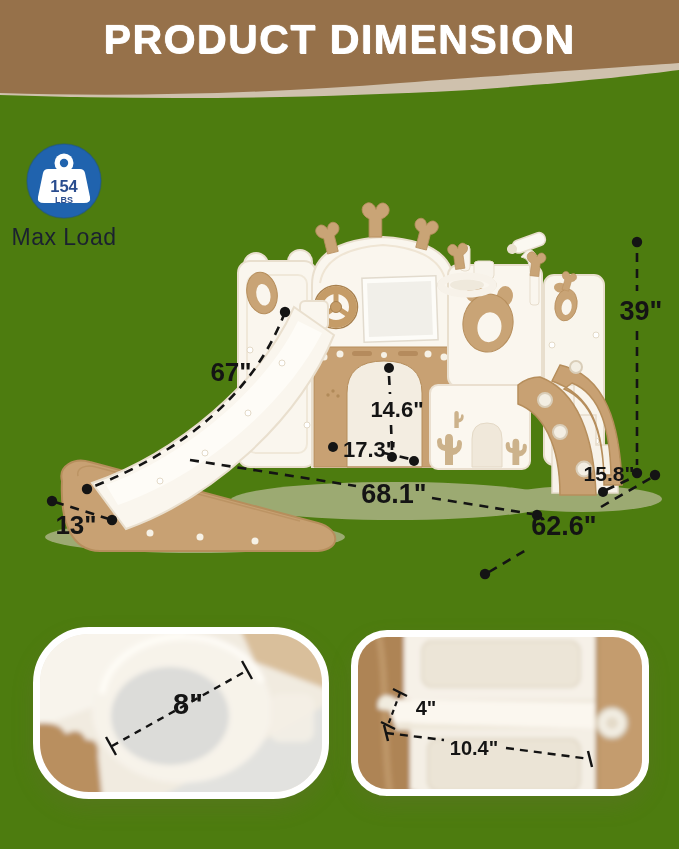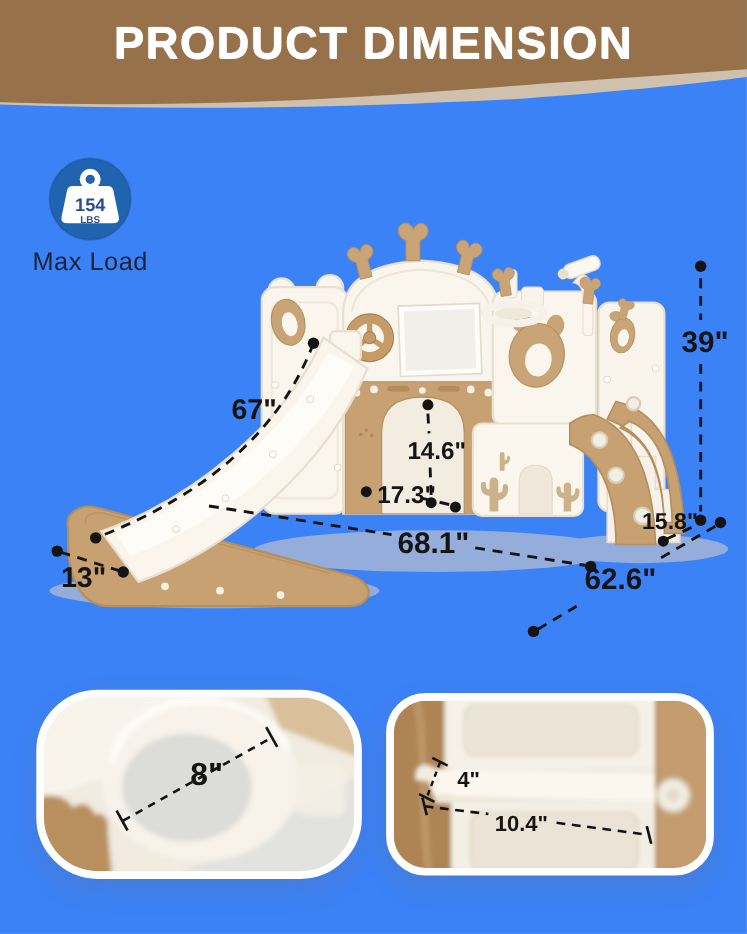--- a/index.html
+++ b/index.html
@@ -1,22 +1,22 @@
 <!DOCTYPE html>
 <html><head>
 <meta charset="utf-8">
 <style>
   html,body{margin:0;padding:0;background:#e9dfd8;}
-  .page{position:relative;width:679px;height:849px;background:#3b82f6;overflow:hidden;
+  .page{position:relative;width:679px;height:849px;background:#4d7c0f;overflow:hidden;
         font-family:"Liberation Sans",sans-serif;}
   .banner-svg{position:absolute;top:0;left:0;display:block;}
   .title{position:absolute;top:16px;left:0;width:679px;text-align:center;
          font-size:41px;font-weight:bold;letter-spacing:1.5px;color:#ffffff;
          text-shadow:0 0 1px #fff, .6px .6px 0 #fff;}
-  .badge{position:absolute;left:22px;top:136px;width:120px;text-align:center;}
+  .badge{position:absolute;left:4px;top:136px;width:120px;text-align:center;}
   .badge svg{display:block;margin:0 auto;}
   .badge-label{margin-top:-2px;font-size:23px;font-weight:normal;color:#1b2130;letter-spacing:.5px;}
   .diagram-svg{position:absolute;top:185px;left:0;}
   .dim{font-family:"Liberation Sans",sans-serif;font-weight:bold;fill:#141414;}
   .card{position:absolute;border:7px solid #ffffff;overflow:hidden;background:#f3ede3;
         box-shadow:0 10px 22px rgba(120,100,85,.18);}
   .card svg{display:block;}
   .card-hoop{left:33px;top:627px;width:282px;height:158px;border-radius:56px;}
   .card-step{left:351px;top:630px;width:284px;height:152px;border-radius:36px;}
 </style>

